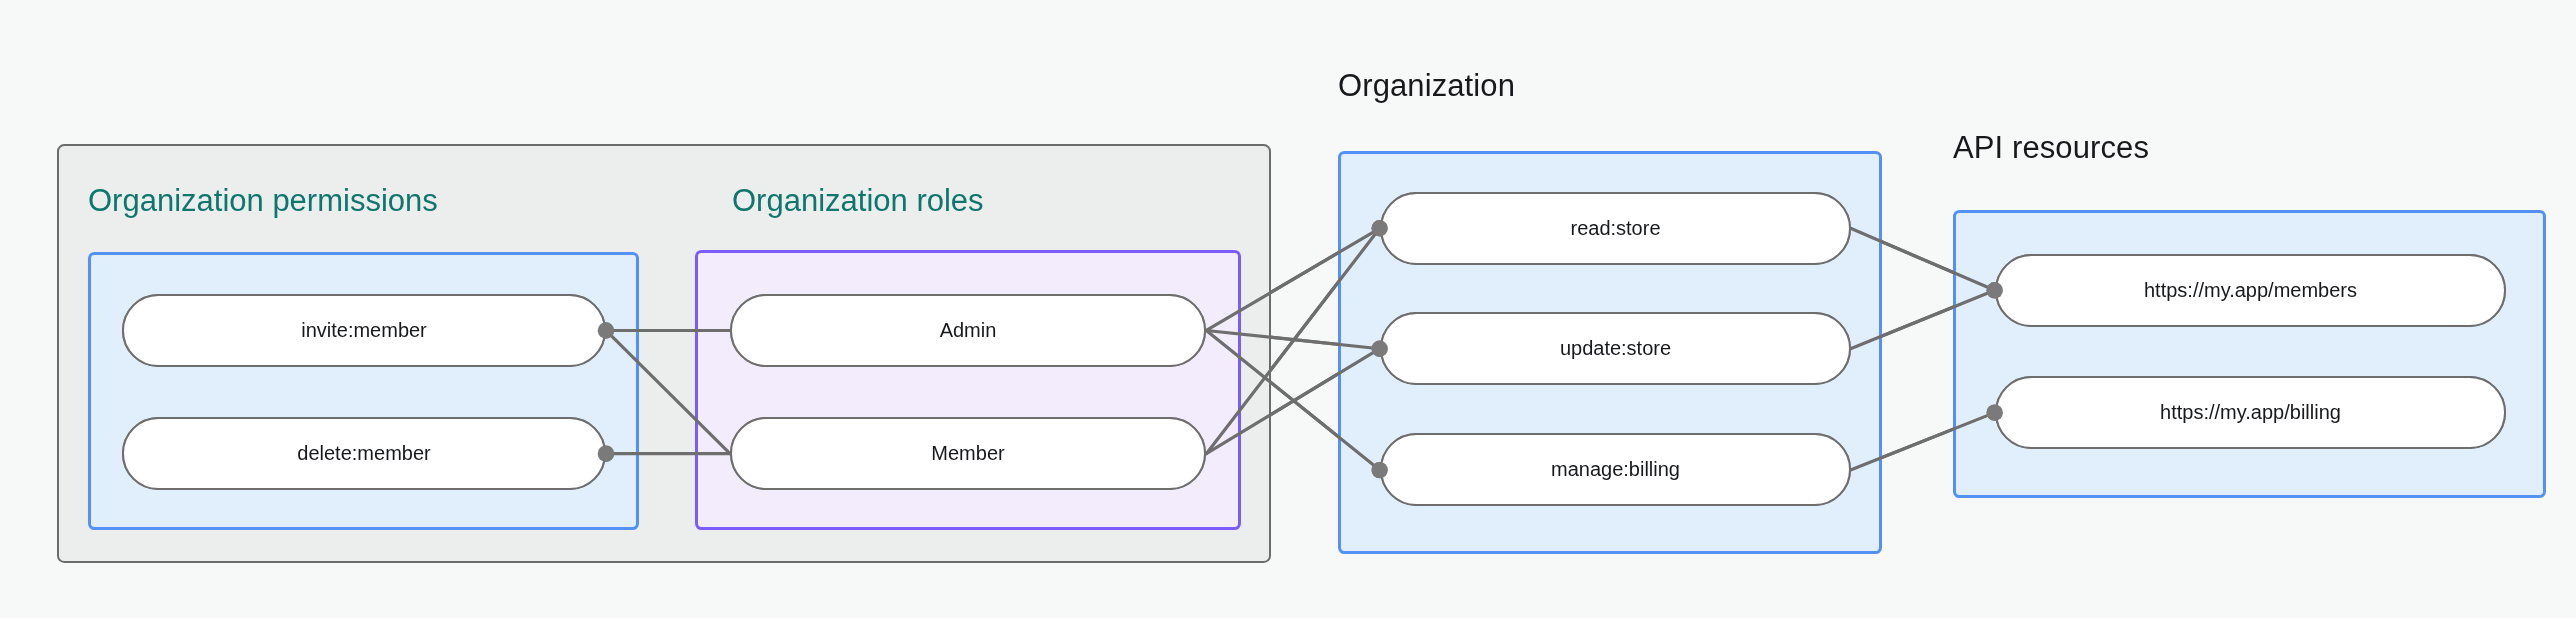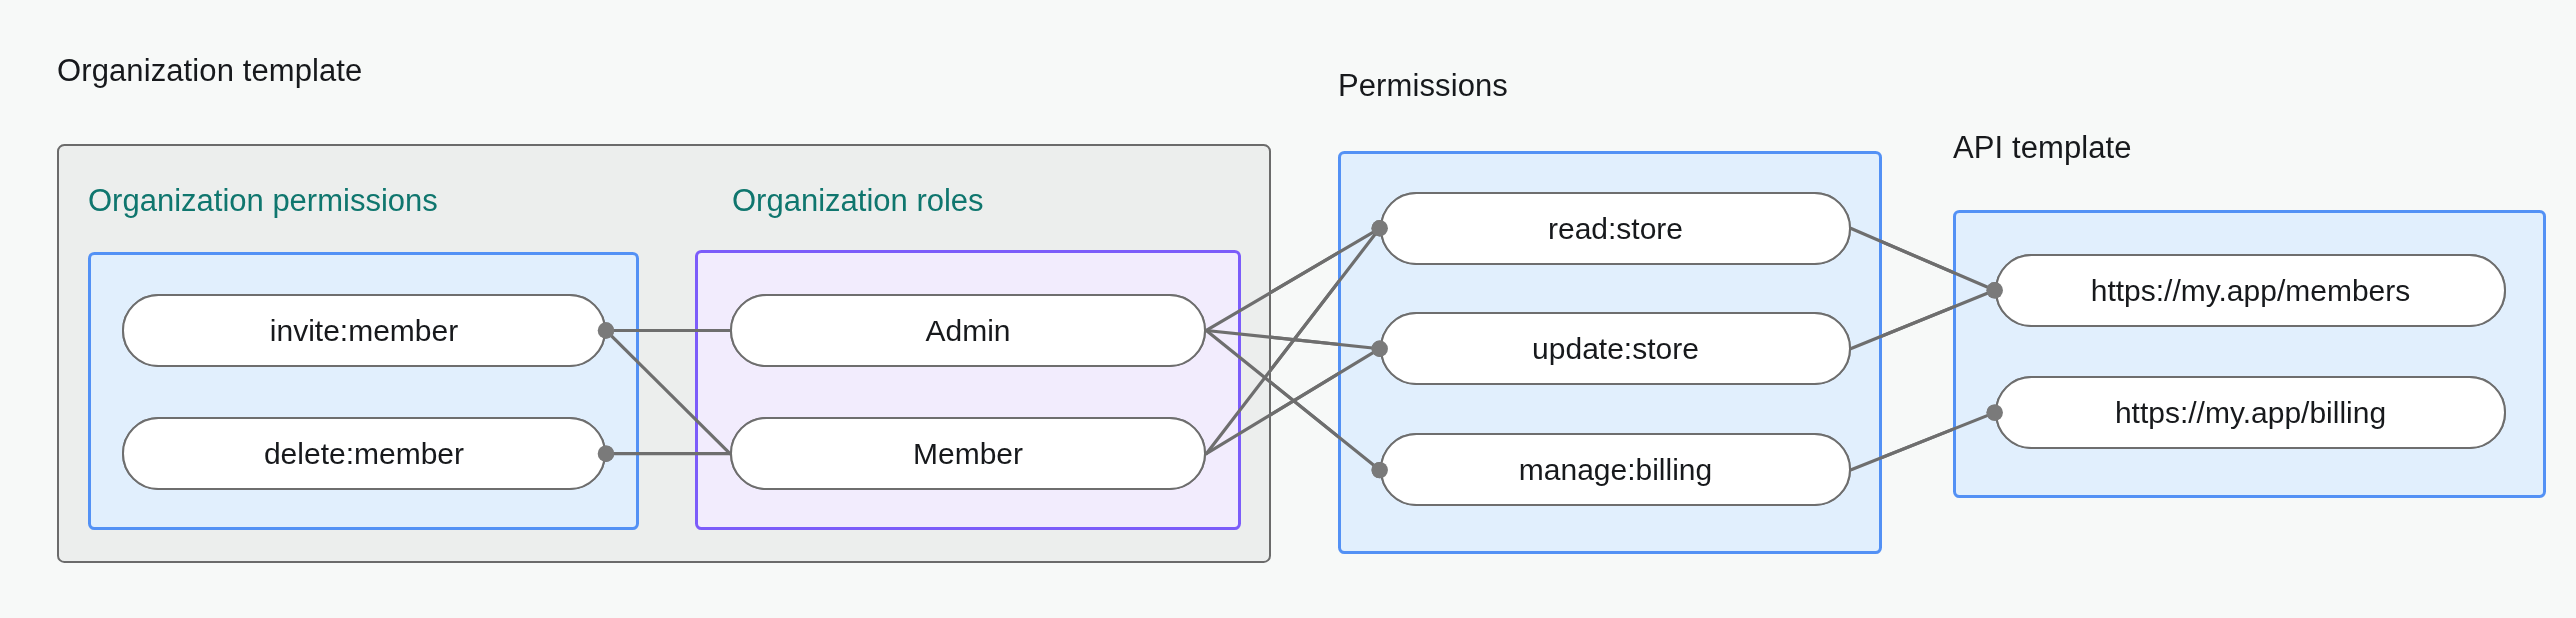--- a/index.html
+++ b/index.html
@@ -37,21 +37,21 @@
 
   .pill{
     position:absolute;
     box-sizing:border-box;
     background:#ffffff;
     border:2.7px solid #6e6e6e;
     border-radius:912px;
     display:flex;
     align-items:center;
     justify-content:center;
-    font-size:30px;
+    font-size:20px;
     color:#17191c;
     white-space:nowrap;
   }
 
   svg.edges{
     position:absolute;left:0;top:0;
     width:2576px;height:619px;
     pointer-events:none;
   }
 </style>
@@ -89,21 +89,20 @@
       <circle cx="664" cy="362" r="9"></circle>
       <circle cx="664" cy="497" r="9"></circle>
       <circle cx="1512" cy="250" r="9"></circle>
       <circle cx="1512" cy="382" r="9"></circle>
       <circle cx="1512" cy="515" r="9"></circle>
       <circle cx="2186" cy="318" r="9"></circle>
       <circle cx="2186" cy="452" r="9"></circle>
     </g>
   </svg>
 
-  <div class="grp-label" style="left:57px;top:53px;">Organization template</div>
 
   <div class="box box-gray" style="left:57px;top:144px;width:1214px;height:419px;"></div>
 
   <div class="sub-label" style="left:88px;top:183px;">Organization permissions</div>
 
   <div class="box box-blue" style="left:88px;top:252px;width:551px;height:278px;"></div>
 
   <div class="pill" style="left:122px;top:294px;width:484px;height:73px;">
     <span>invite:member</span>
   </div>
@@ -117,37 +116,37 @@
   <div class="box box-purple" style="left:695px;top:250px;width:546px;height:280px;"></div>
 
   <div class="pill" style="left:730px;top:294px;width:476px;height:73px;">
     <span>Admin</span>
   </div>
 
   <div class="pill" style="left:730px;top:417px;width:476px;height:73px;">
     <span>Member</span>
   </div>
 
-  <div class="grp-label" style="left:1338px;top:68px;">Permissions</div>
+  <div class="grp-label" style="left:1338px;top:68px;">Organization</div>
 
   <div class="box box-blue" style="left:1338px;top:151px;width:544px;height:403px;"></div>
 
   <div class="pill" style="left:1380px;top:192px;width:471px;height:73px;">
     <span>read:store</span>
   </div>
 
   <div class="pill" style="left:1380px;top:312px;width:471px;height:73px;">
     <span>update:store</span>
   </div>
 
   <div class="pill" style="left:1380px;top:433px;width:471px;height:73px;">
     <span>manage:billing</span>
   </div>
 
-  <div class="grp-label" style="left:1953px;top:130px;">API template</div>
+  <div class="grp-label" style="left:1953px;top:130px;">API resources</div>
 
   <div class="box box-blue" style="left:1953px;top:210px;width:593px;height:288px;"></div>
 
   <div class="pill" style="left:1995px;top:254px;width:511px;height:73px;">
     <span>https://my.app/members</span>
   </div>
 
   <div class="pill" style="left:1995px;top:376px;width:511px;height:73px;">
     <span>https://my.app/billing</span>
   </div>

